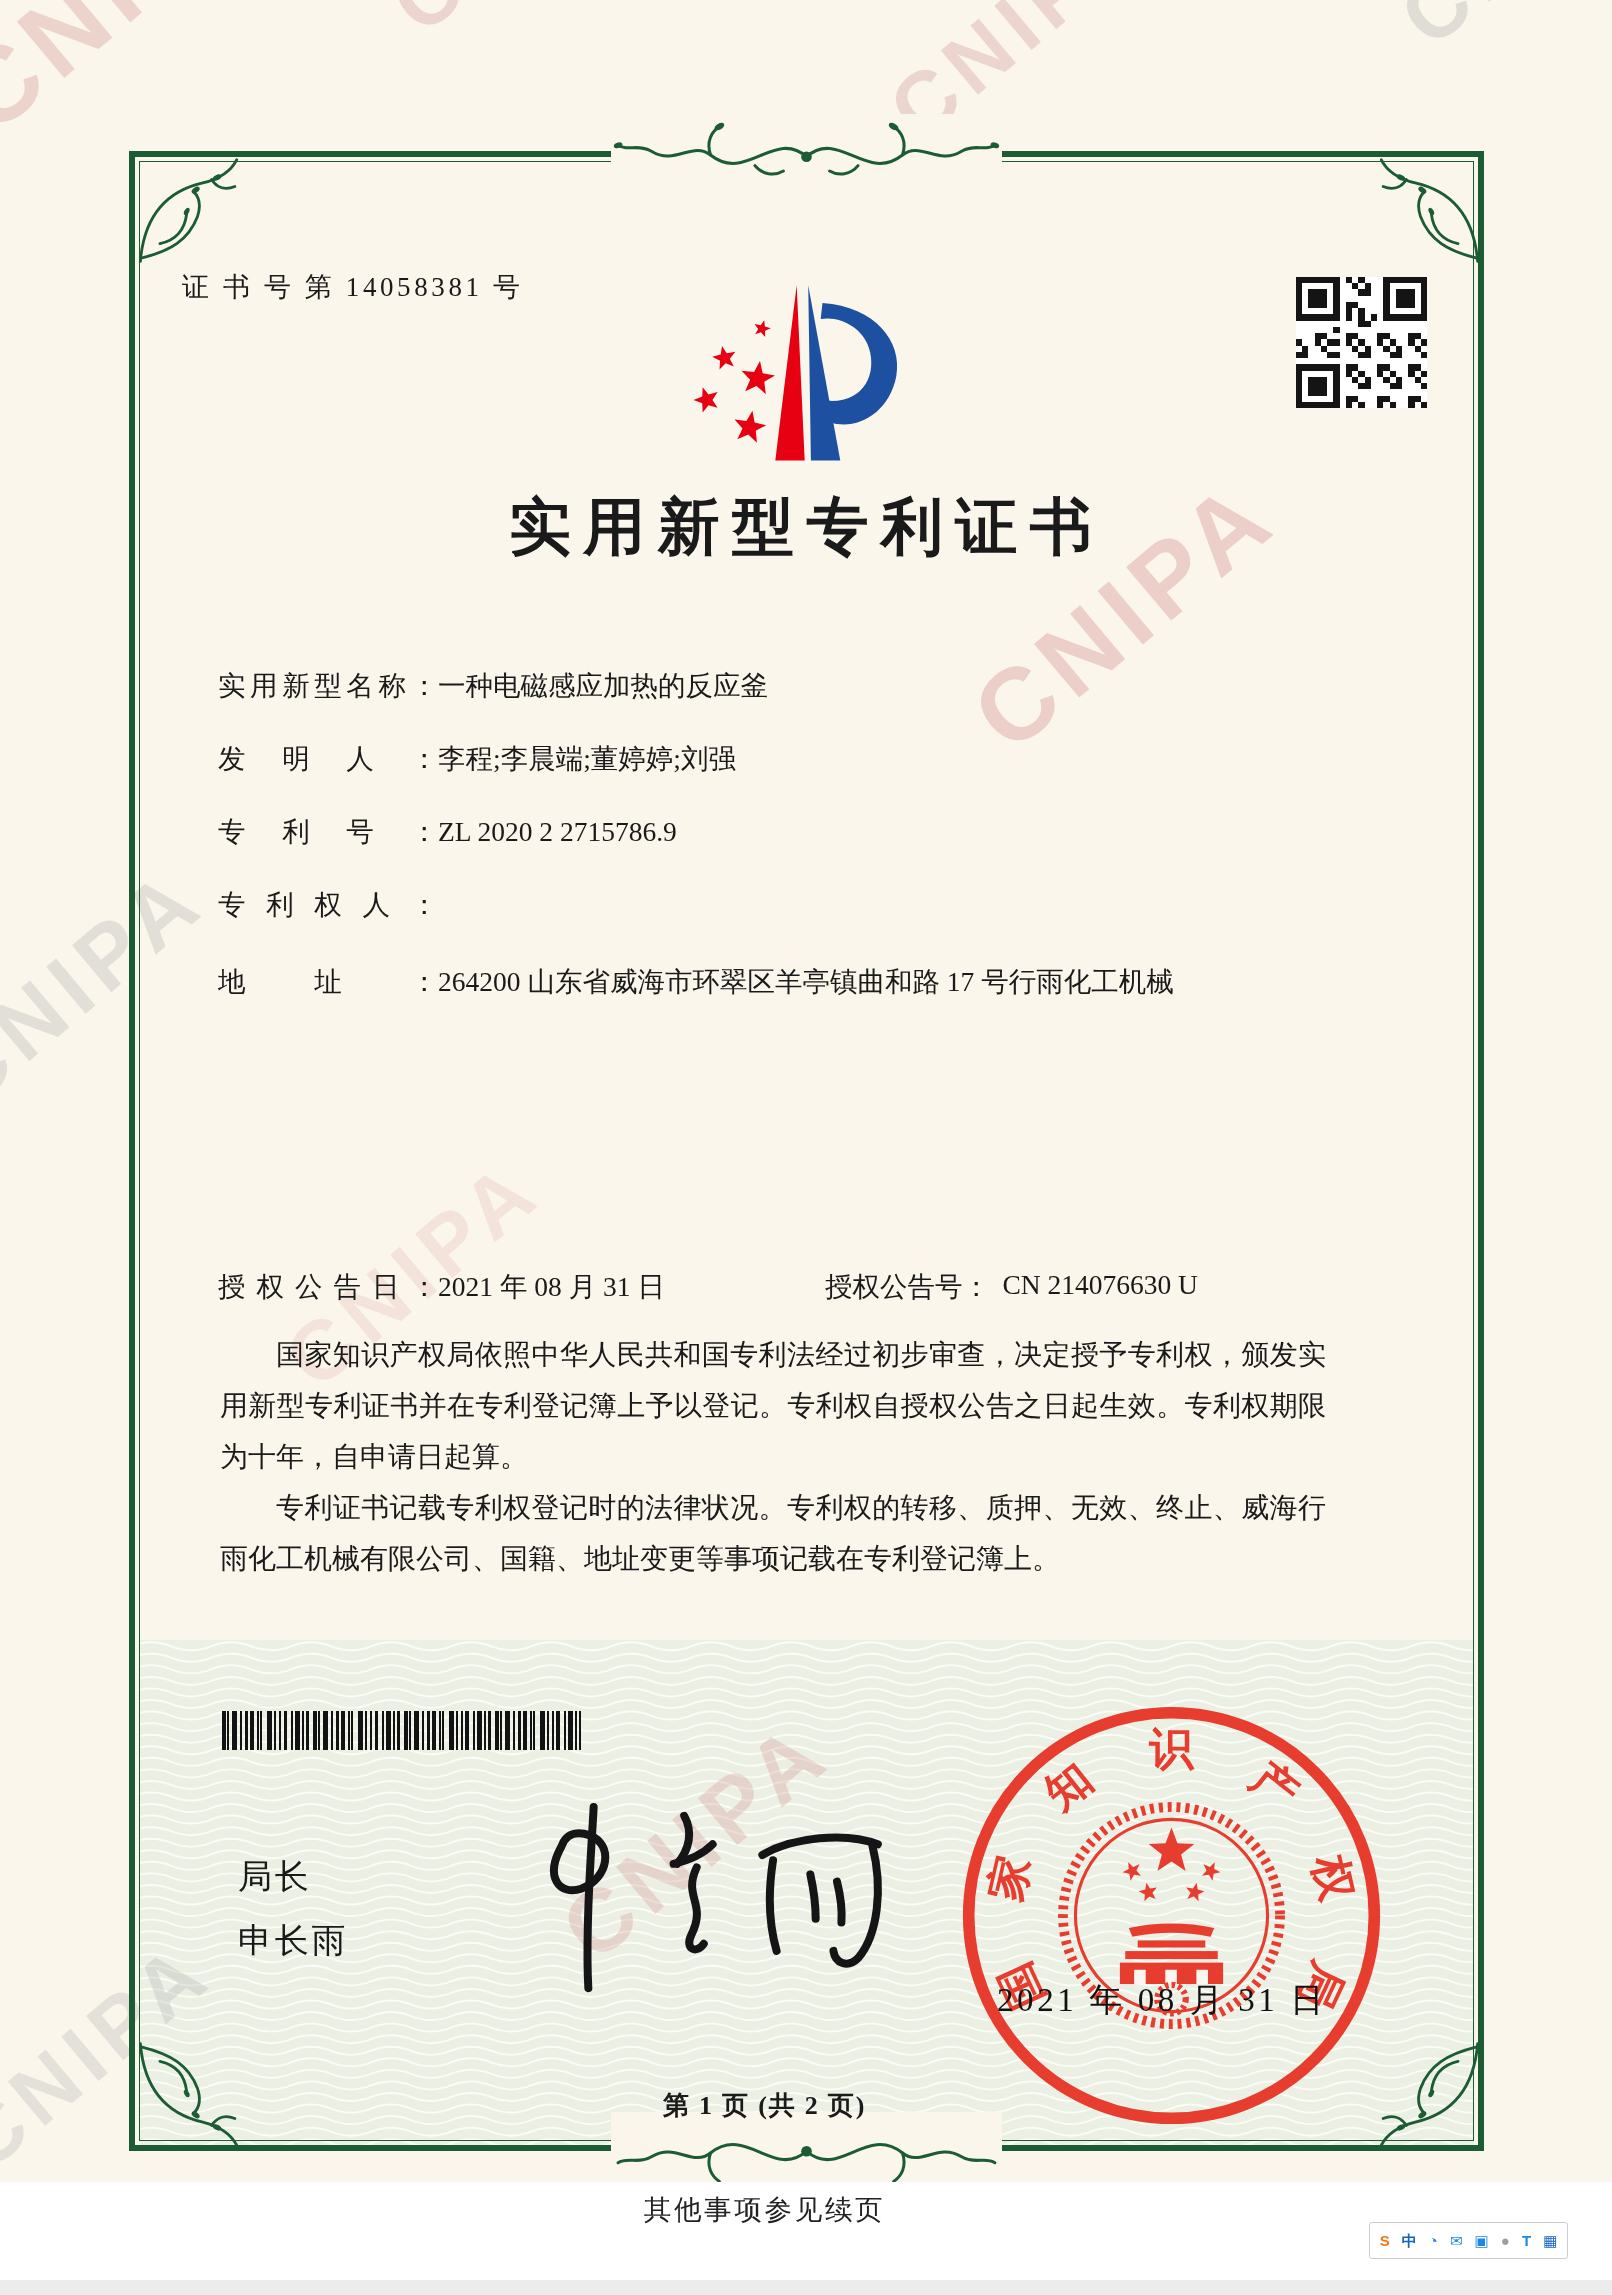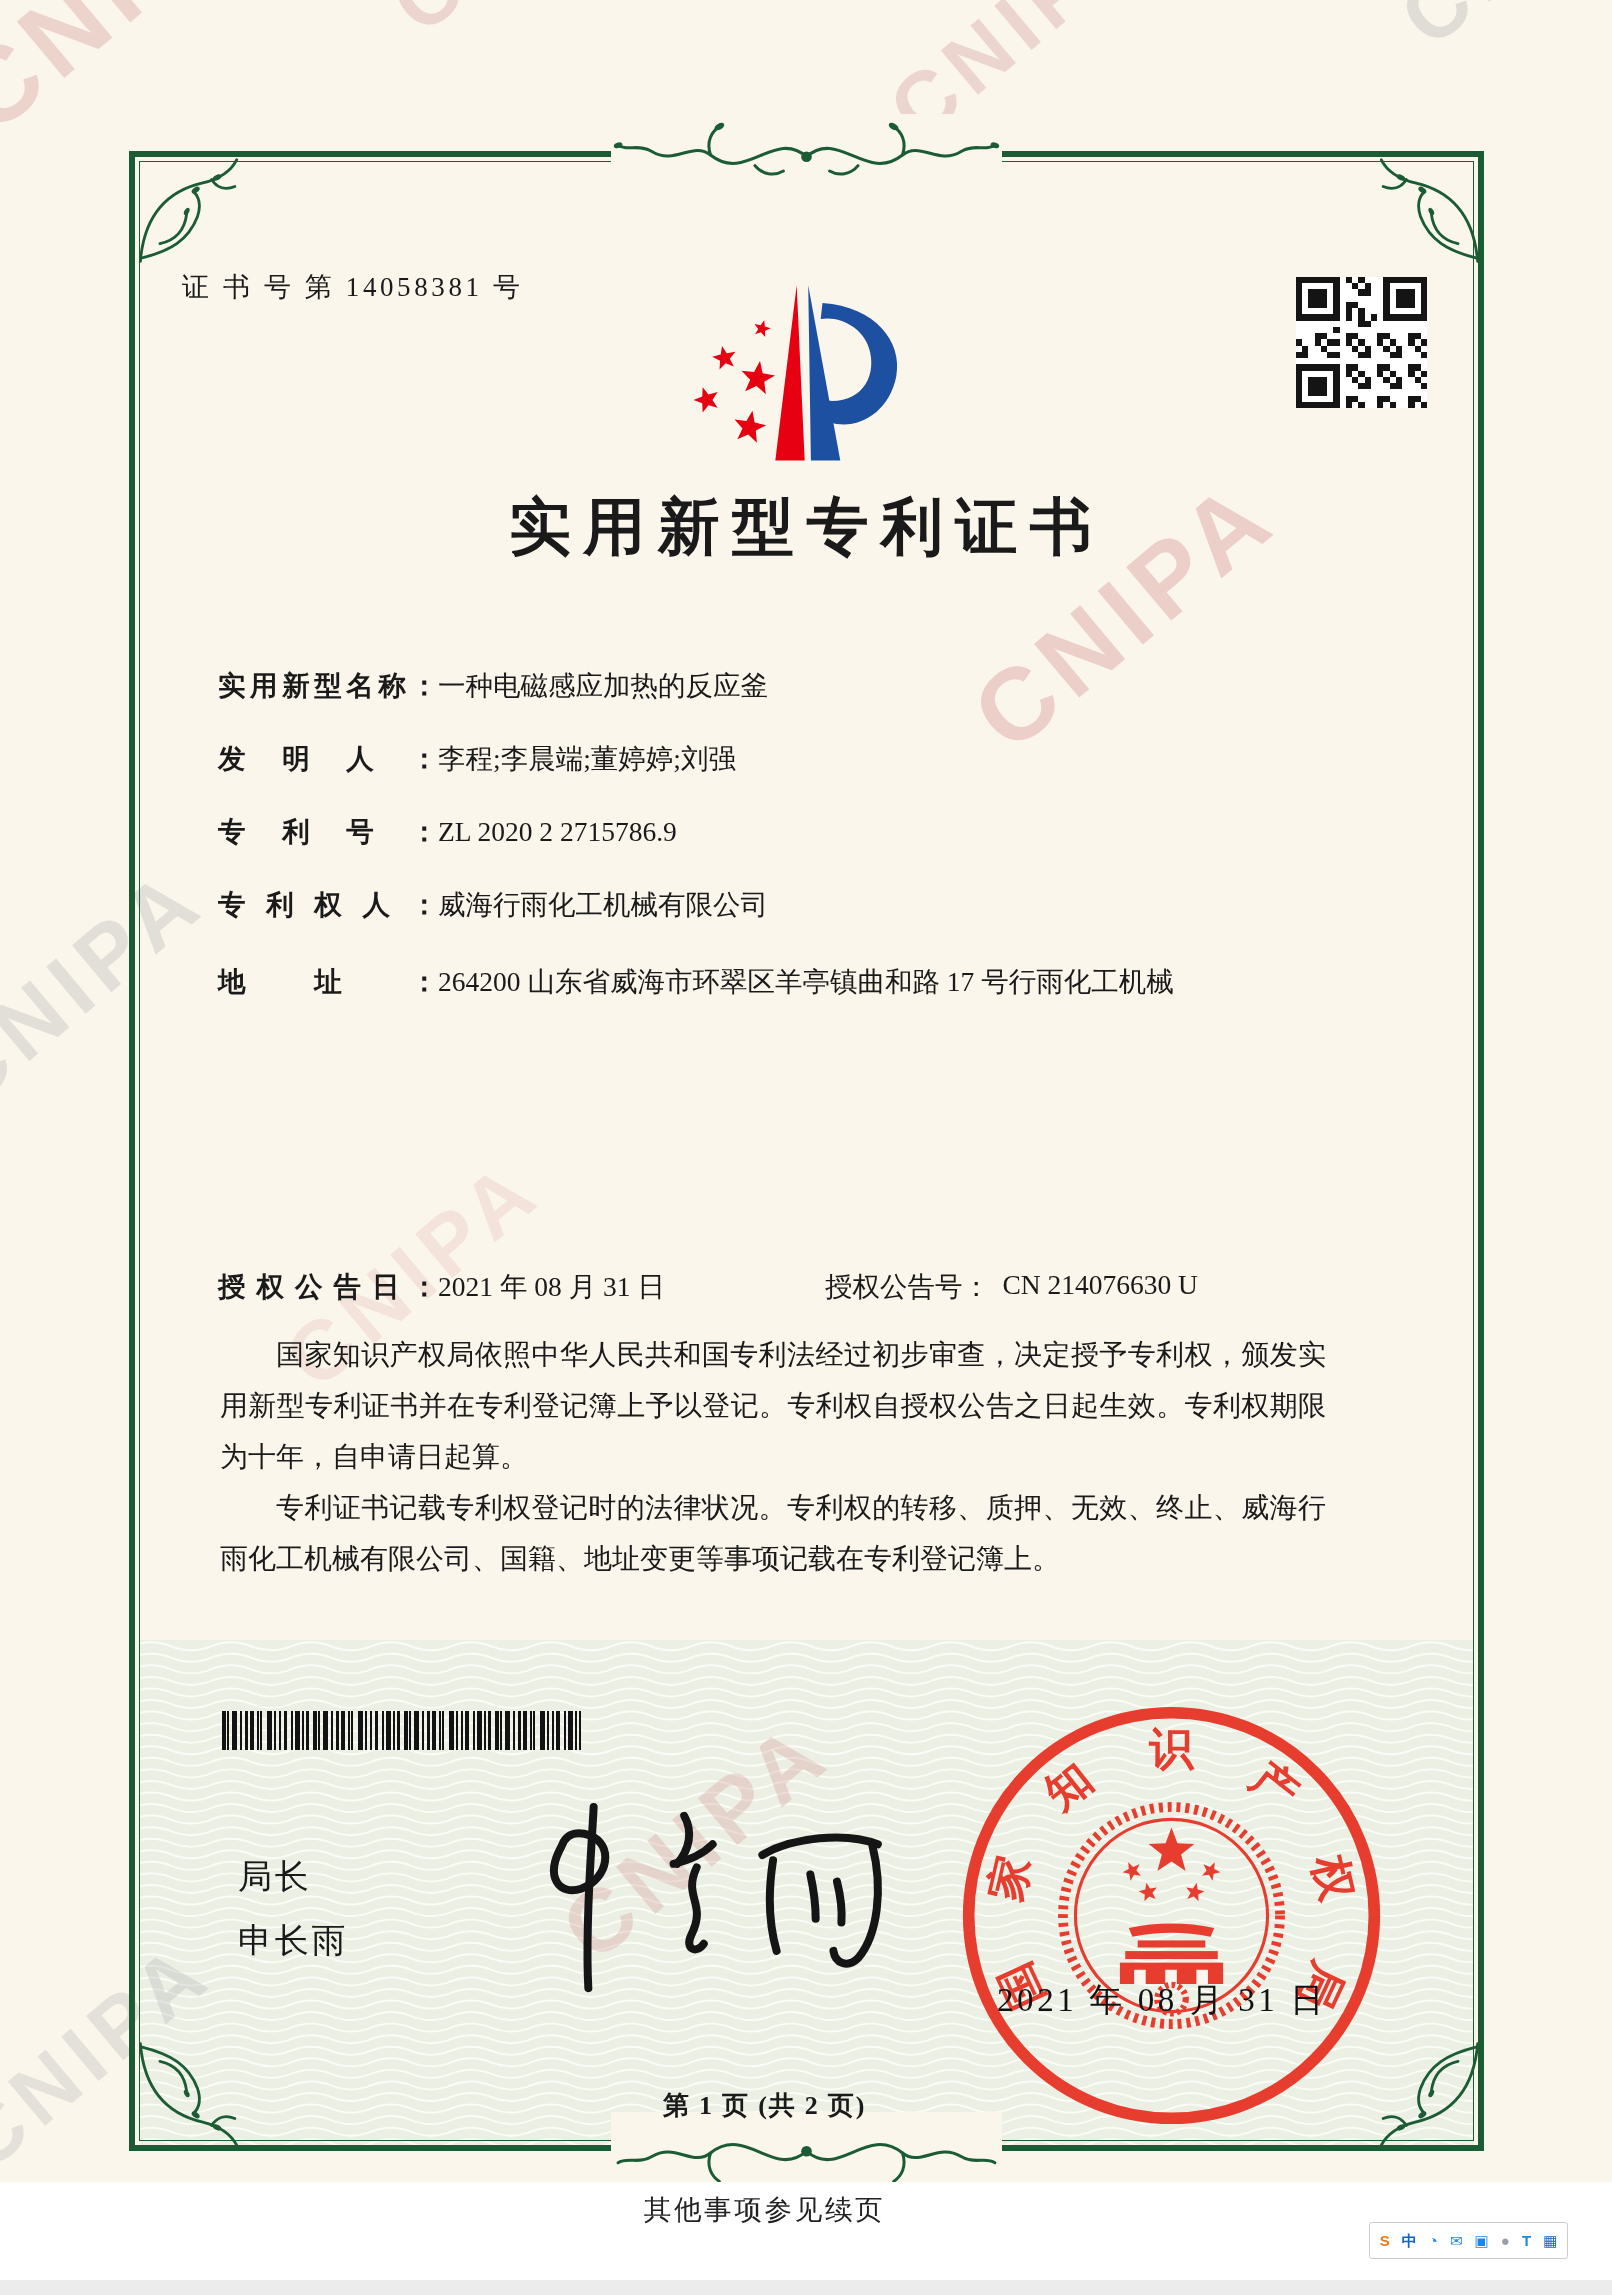--- a/index.html
+++ b/index.html
@@ -35,21 +35,21 @@
   
   .cert-no{position:absolute;left:182px;top:269px;font-size:27px;letter-spacing:3.6px;z-index:4;}
   .logo{position:absolute;left:689px;top:278px;width:218px;height:194px;z-index:4;}
   .qr{position:absolute;left:1296px;top:277px;width:131px;height:131px;z-index:4;background:#fff;}
   .title{
     position:absolute;left:0;top:485px;width:1613px;text-align:center;
     font-size:62px;font-weight:700;letter-spacing:12.4px;z-index:4;
   }
   .fields{position:absolute;left:218px;top:668px;width:1111px;z-index:4;font-size:27.5px;}
   .frow{display:flex;margin-bottom:37px;line-height:36px;}
-  .flabel{display:inline-block;width:220px;text-align:justify;text-align-last:justify;flex:0 0 220px;font-weight:bold;}
+  .flabel{display:inline-block;width:220px;text-align:justify;text-align-last:justify;flex:0 0 220px;}
   .fvalue{flex:1;}
   .grant-row{position:absolute;left:218px;top:1269px;width:1111px;font-size:27.5px;z-index:4;display:flex;}
   .grant-right{position:absolute;left:607px;top:0;display:flex;}
   .grant-right .flabel2{margin-right:12.4px;}
   .body-text{position:absolute;left:220px;top:1329px;width:1106px;font-size:28px;
     line-height:51px;text-align:justify;z-index:4;}
   .body-text p{margin:0;text-indent:2em;}
   .barcode{position:absolute;left:222px;top:1711px;width:364px;height:39px;z-index:4;
     display:flex;align-items:stretch;}
   .barcode span{display:block;height:100%;}
@@ -434,21 +434,20 @@
   <div class="frow">
     <span class="flabel">发明人：</span>
     <span class="fvalue">李程;李晨端;董婷婷;刘强</span>
   </div>
   <div class="frow">
     <span class="flabel">专利号：</span>
     <span class="fvalue">ZL 2020 2 2715786.9</span>
   </div>
   <div class="frow">
     <span class="flabel">专利权人：</span>
-    <span class="fvalue">威海行雨化工机械有限公司</span>
   </div>
   <div class="frow" style="margin-bottom:0;line-height:44px;">
     <span class="flabel">地址：</span>
     <span class="fvalue" style="max-width:871px;">264200 山东省威海市环翠区羊亭镇曲和路 17 号行雨化工机械</span>
   </div>
 </div>
 
 <div class="grant-row">
   <span class="flabel">授权公告日：</span>
   <span class="fvalue">2021 年 08 月 31 日</span>

